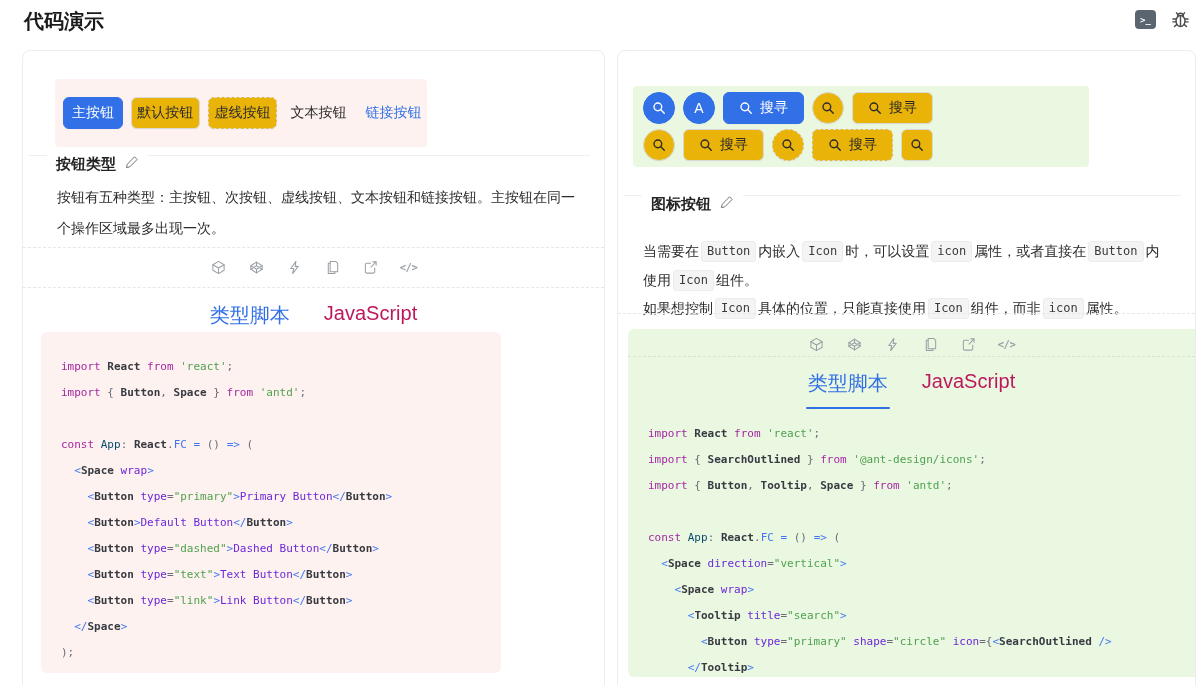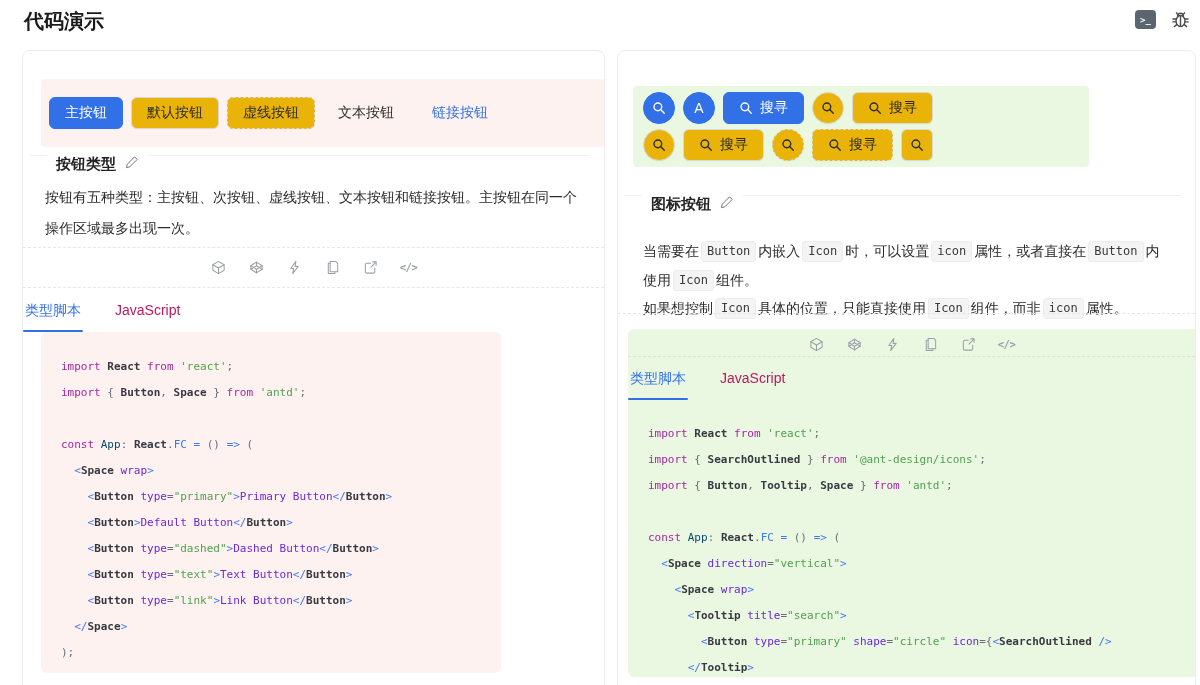--- a/index.html
+++ b/index.html
@@ -24,21 +24,21 @@
   .bug-icon{width:19px;height:19px;color:#4c4c4c;cursor:pointer;}
   .bug-icon svg{width:100%;height:100%;}
 
   
   .card{position:absolute;top:50px;height:700px;background:#fff;border:1px solid var(--border);border-radius:8px;overflow:hidden;}
   #card-left{left:22px;width:583px;}
   #card-right{left:617px;width:579px;}
 
   
   .demo{position:absolute;border-radius:4px;}
-  #demo-left{left:18px;top:28px;width:564px;height:68px;background:var(--pink);
+  #demo-left{left:32px;top:28px;width:372px;height:68px;background:var(--pink);
     display:flex;align-items:center;gap:8px;padding-left:8px;}
   #demo-right{left:15px;top:35px;width:456px;height:81px;background:var(--green);padding:6px 0 0 10px;}
   .btn-row{display:flex;gap:8px;margin-bottom:5px;}
 
   
   .btn{display:inline-flex;align-items:center;justify-content:center;height:32px;min-width:32px;
     border-radius:6px;border:1px solid #d9d9d9;background:#eab308;color:#2b2b2b;font-size:14px;
     padding:0 15px;gap:7px;cursor:pointer;box-shadow:0 1px 0 rgba(0,0,0,.02);white-space:nowrap;}
   .btn.primary{background:var(--primary);border-color:var(--primary);color:#fff;}
   .btn.dashed{border-style:dashed;}
@@ -52,35 +52,35 @@
   .sec-row{position:absolute;left:6px;right:14px;display:flex;align-items:flex-start;gap:9px;height:22px;}
   .sec-line{height:1px;background:#efefef;}
   .sec-line.pre{width:18px;flex:none;}
   .sec-line.post{flex:1;}
   .sec-title{font-size:15px;font-weight:700;color:#242424;white-space:nowrap;}
   .edit-icon{width:14px;height:14px;color:#6f6f6f;cursor:pointer;flex:none;}
   .edit-icon svg{width:100%;height:100%;}
 
   
   .desc{position:absolute;font-size:14px;color:#2b2b2b;}
-  #desc-left{left:22px;right:25px;top:131px;line-height:31px;}
+  #desc-left{left:34px;right:25px;top:131px;line-height:31px;}
   #desc-right{left:25px;right:30px;top:186px;line-height:28.5px;}
   .chip{display:inline-block;background:#f4f4f4;border:1px solid #ececec;border-radius:3px;
     font-family:"DejaVu Sans Mono",monospace;font-size:12px;color:#3a3a3a;padding:0 5px;line-height:19px;margin:0 2px;vertical-align:1px;}
 
   .dash{position:absolute;left:0;right:0;border-top:1px dashed var(--dash);}
 
   
   .toolbar{position:absolute;left:0;right:0;display:flex;justify-content:center;gap:22px;align-items:center;height:20px;}
   .tb{width:16px;height:16px;color:var(--icon-gray);display:flex;align-items:center;justify-content:center;cursor:pointer;}
   .tb svg{width:15px;height:15px;}
   .tb.code-text{font-family:"DejaVu Sans Mono",monospace;font-size:10.5px;font-weight:700;letter-spacing:-.5px;}
 
   
-  .tabs{position:absolute;left:0;right:0;display:flex;gap:30px;font-size:14px;}
+  .tabs{position:absolute;left:0;right:0;display:flex;justify-content:center;gap:30px;font-size:20px;}
   .tab{padding:8px 2px 12px;color:#be185d;font-weight:500;position:relative;cursor:pointer;}
   .tab.active{color:var(--primary);}
   .tab.active::after{content:"";position:absolute;left:0;right:0;bottom:0;height:2px;background:var(--primary);border-radius:2px;}
 
   
   .code{font-family:"DejaVu Sans Mono",monospace;font-size:11px;line-height:26px;white-space:pre;color:#383a42;}
   #code-left{position:absolute;left:18px;top:281px;width:460px;height:341px;background:var(--pink);border-radius:6px;padding:22px 0 0 20px;overflow:hidden;}
   #green-block{position:absolute;left:10px;right:0;top:278px;height:348px;background:var(--green);border-radius:6px 0 0 6px;}
   #green-block .toolbar{top:5px;}
   #green-block .dash{top:27px;border-top-color:rgba(0,0,0,.08);}

